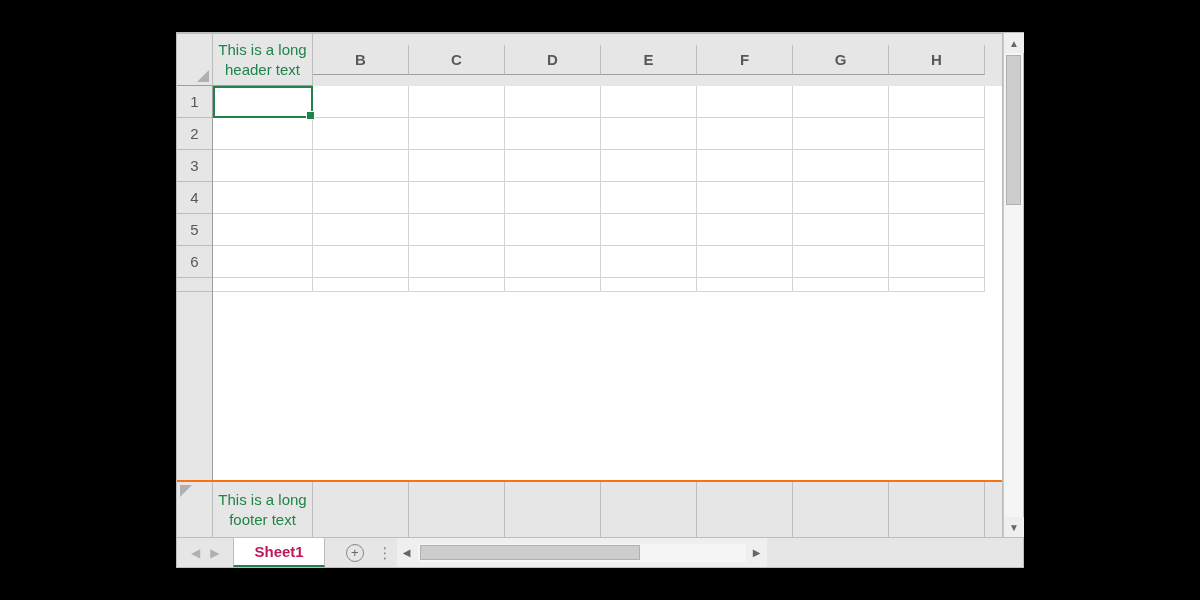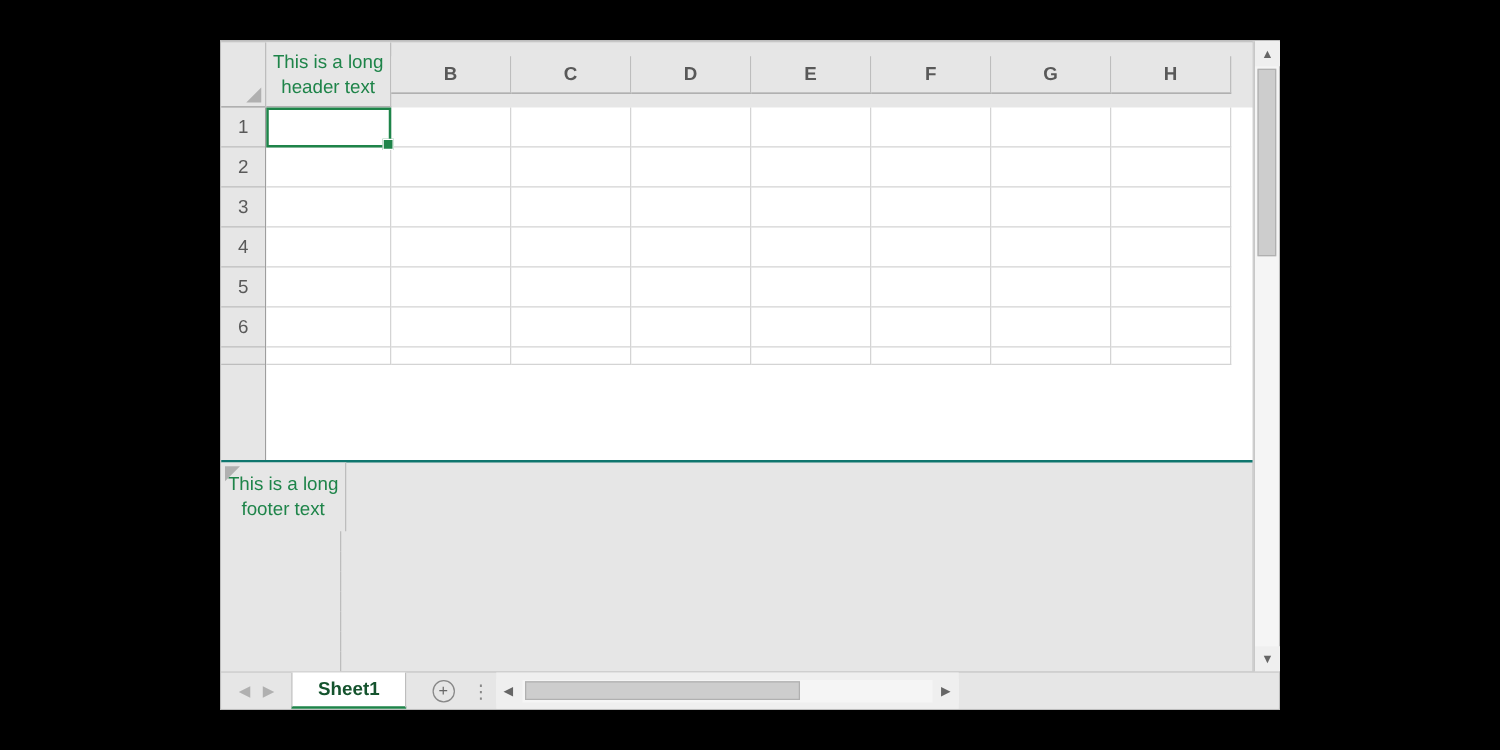--- a/index.html
+++ b/index.html
@@ -128,22 +128,21 @@
     .selection::after {
       content: "";
       position: absolute;
       right: -4px; bottom: -4px;
       width: 7px; height: 7px;
       background: #1e8449;
       border: 1px solid #fff;
     }
     .footer-frozen {
       display: flex;
-      border-top: 2px solid #0f766e;
-      flex-direction: column;
+      border-top: 2px solid #f97316;
     }
     .frozen-triangle {
       width: 36px;
       border-right: 1px solid #bdbdbd;
       background: #e6e6e6;
       position: relative;
     }
     .frozen-triangle::after {
       content: "";
       position: absolute;
@@ -202,21 +201,21 @@
       color: #b0b0b0;
       font-size: 12px;
     }
     .tab {
       background: #fff;
       border: 1px solid #bdbdbd;
       border-top: none;
       border-bottom: 2px solid #1e8449;
       padding: 0 20px;
       display: flex; align-items: center;
-      color: #14532d;
+      color: #be185d;
       font-weight: 600;
       margin-right: 12px;
     }
     .addtab {
       display: flex; align-items: center; justify-content: center;
       width: 36px; color: #666;
     }
     .addtab .circ {
       width: 18px; height: 18px;
       border: 1.5px solid #888;

